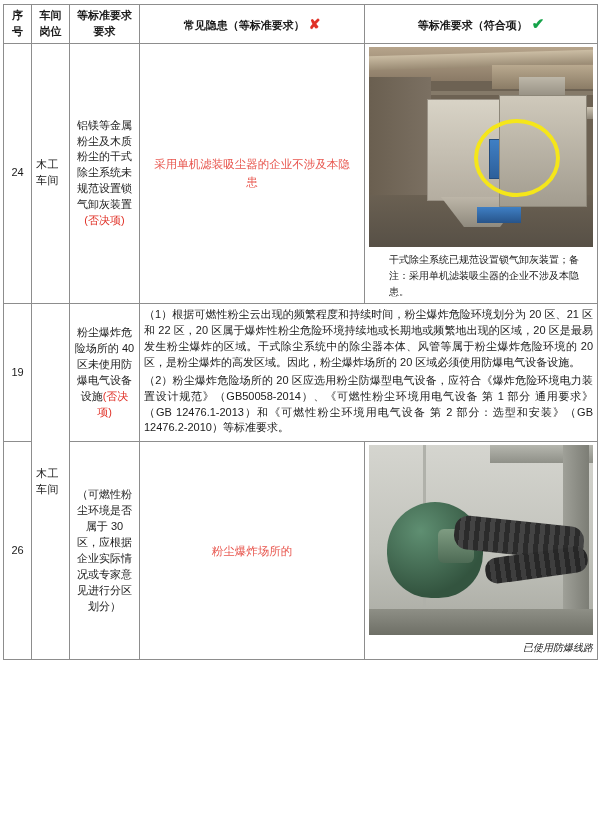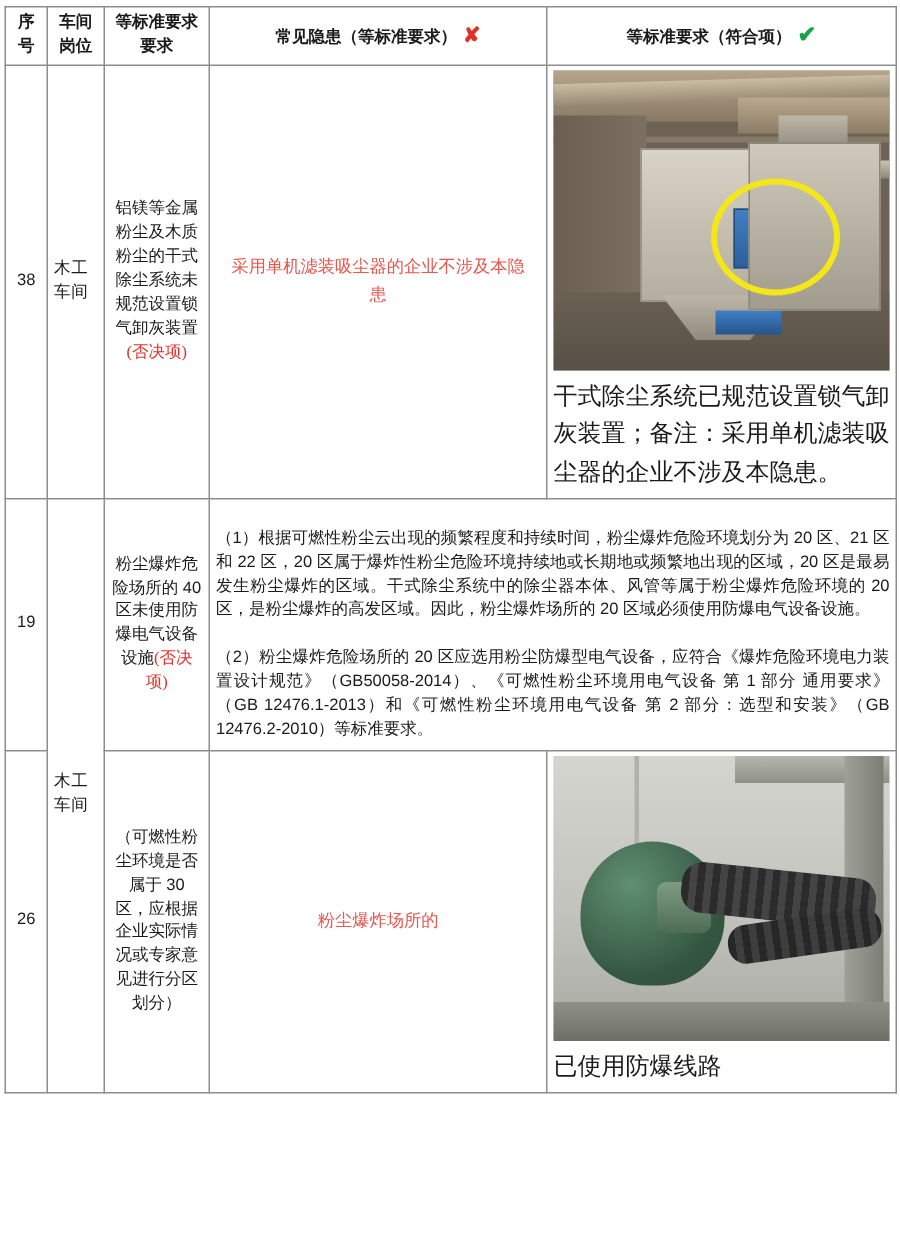--- a/index.html
+++ b/index.html
@@ -66,21 +66,20 @@
     text-align: center;
   }
   .vert-narrow {
     font-size: 11px;
     line-height: 1.5;
     letter-spacing: 0.5px;
     padding: 4px 2px;
   }
   .red {
     color: #e03127;
-    font-family: Liberation Serif, serif;
   }
   .req-text {
     text-align: center;
     font-size: 11px;
     line-height: 1.6;
     padding: 6px 6px;
   }
   .bad-cell {
     text-align: center;
     vertical-align: middle;
@@ -98,32 +97,33 @@
     vertical-align: top;
   }
   .photo {
     width: 100%;
     display: block;
     border: 0;
     position: relative;
     overflow: hidden;
   }
   .caption {
-    font-size: 16px;
+    font-size: 10px;
     line-height: 1.6;
     margin-top: 5px;
     text-align: left;
+    margin-left: 20px;
   }
   .para {
     font-size: 11px;
     line-height: 1.75;
     text-align: justify;
     padding: 8px 8px;
   }
-  .para p { margin: 16px 0 2px 0; text-indent: 0; }
+  .para p { margin: 0 0 2px 0; text-indent: 0; }
 
   
   .photo1 {
     height: 200px;
     background:
       linear-gradient(180deg, #8d7f6e 0%, #7d705f 16%, #6d6253 17%, #6d6253 100%);
     position: relative;
   }
   .p1-ceiling {
     position: absolute; left: 0; right: 0; top: 0; height: 34px;
@@ -243,21 +243,22 @@
   }
   .p2-pipe-right {
     position: absolute; right: 4px; top: 0; width: 26px; bottom: 26px;
     background: linear-gradient(90deg,#9fa098,#7c7d75);
   }
   .p2-duct-top {
     position: absolute; right: 0; top: 0; width: 46%; height: 18px;
     background: linear-gradient(180deg,#b5b6ae,#8f9088);
   }
   .caption-center {
-    text-align: left;
+    text-align: right;
+    font-style: italic;
   }
 </style>
 </head>
 <body>
 
 <div class="sheet">
   <table class="grid">
     <colgroup>
       <col class="c-no">
         <col class="c-shop">
@@ -283,21 +284,21 @@
           <span>常见隐患（等标准要求）</span><span class="mark-x">✘</span>
         </td>
         <td>
           <span>等标准要求（符合项）</span><span class="mark-check">✔</span>
         </td>
       </tr>
     </thead>
     <tbody>
 
       <tr>
-        <td class="cell-center">38</td>
+        <td class="cell-center">24</td>
         <td class="vert-narrow">木工车间</td>
         <td class="req-text">
           <span>铝镁等金属粉尘及木质粉尘的干式除尘系统未规范设置锁气卸灰装置</span><span class="red">(否决项)</span>
         </td>
         <td class="bad-cell">
           <div class="bad-label">采用单机滤装吸尘器的企业不涉及本隐患</div>
         </td>
         <td class="good-cell">
           <div class="photo photo1">
             <div class="p1-ceiling"></div>

